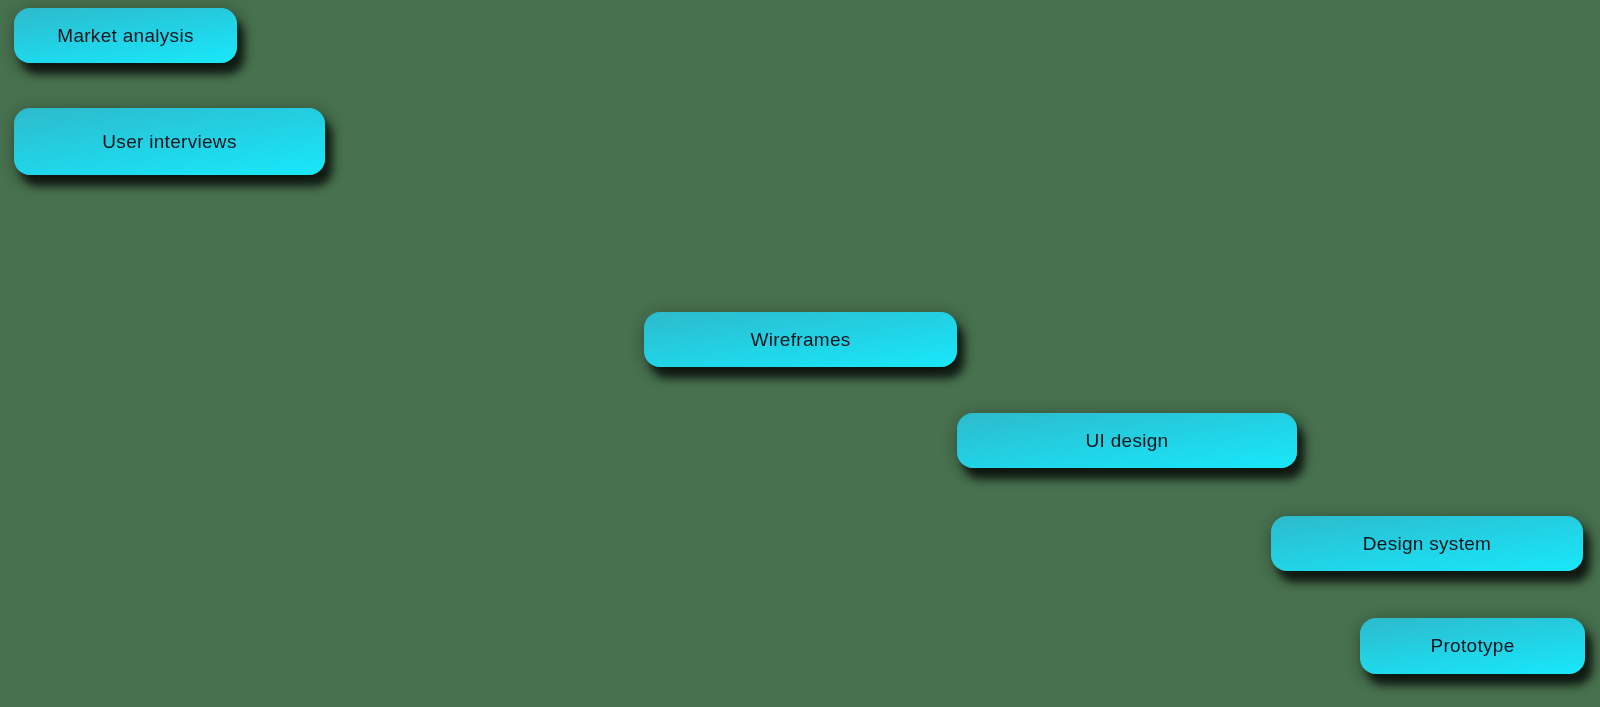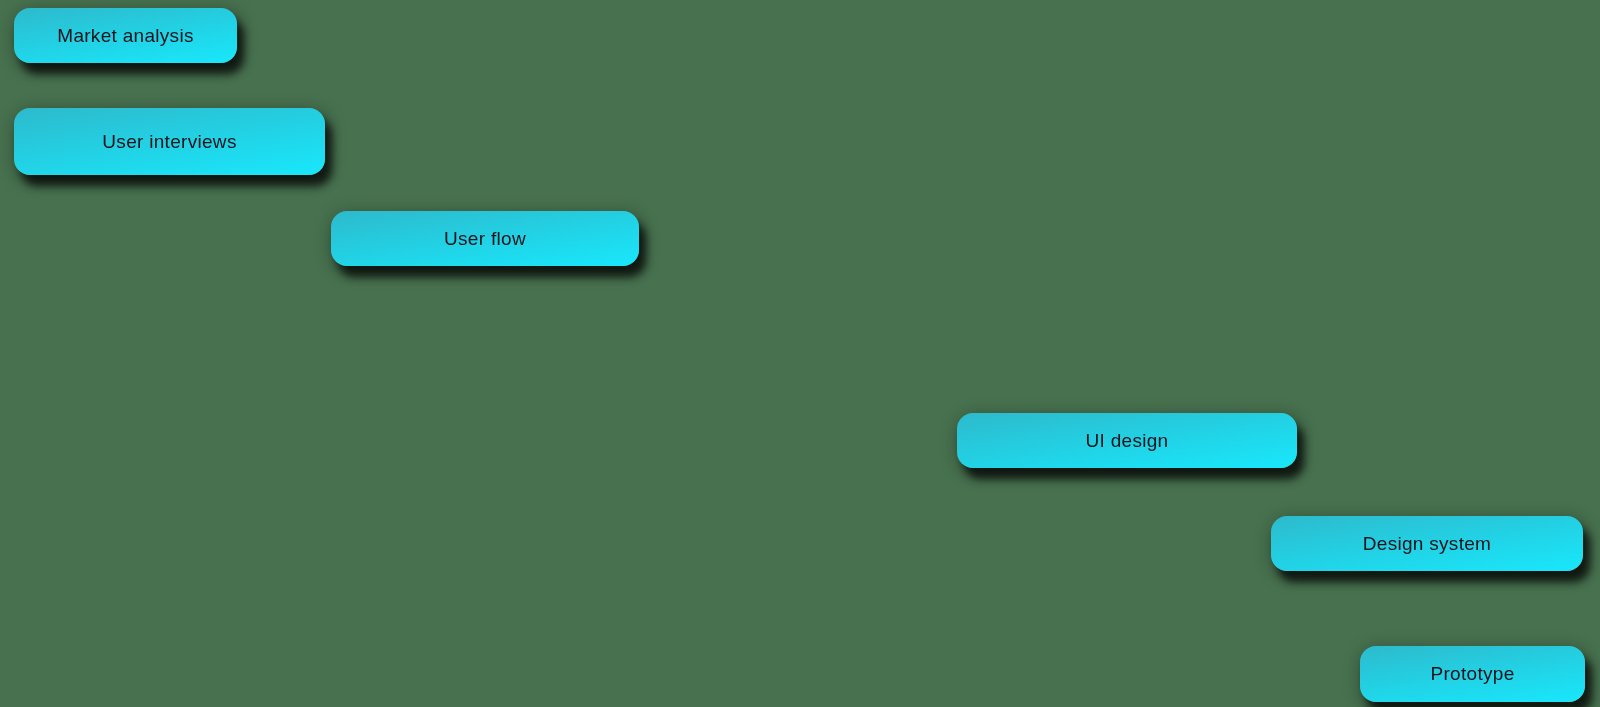--- a/index.html
+++ b/index.html
@@ -42,30 +42,30 @@
 <div id="canvas">
 
   <div class="task-bar" style="left: 14px; top: 8px; width: 223px; height: 55px;">
     <span class="task-label">Market analysis</span>
   </div>
 
   <div class="task-bar" style="left: 14px; top: 108px; width: 311px; height: 67px;">
     <span class="task-label">User interviews</span>
   </div>
 
-  <div class="task-bar" style="left: 331px; top: 211px; width: 308px; height: 55px;">
-    <span class="task-label">User flow</span>
+
+  <div class="task-bar" style="left: 644px; top: 312px; width: 313px; height: 55px;">
+    <span class="task-label">Wireframes</span>
   </div>
-
 
   <div class="task-bar" style="left: 957px; top: 413px; width: 340px; height: 55px;">
     <span class="task-label">UI design</span>
   </div>
 
   <div class="task-bar" style="left: 1271px; top: 516px; width: 312px; height: 55px;">
     <span class="task-label">Design system</span>
   </div>
 
-  <div class="task-bar" style="left: 1360px; top: 618px; width: 225px; height: 56px; margin-top: 28px;">
+  <div class="task-bar" style="left: 1360px; top: 618px; width: 225px; height: 56px;">
     <span class="task-label">Prototype</span>
   </div>
 
 </div>
 
 </body></html>

